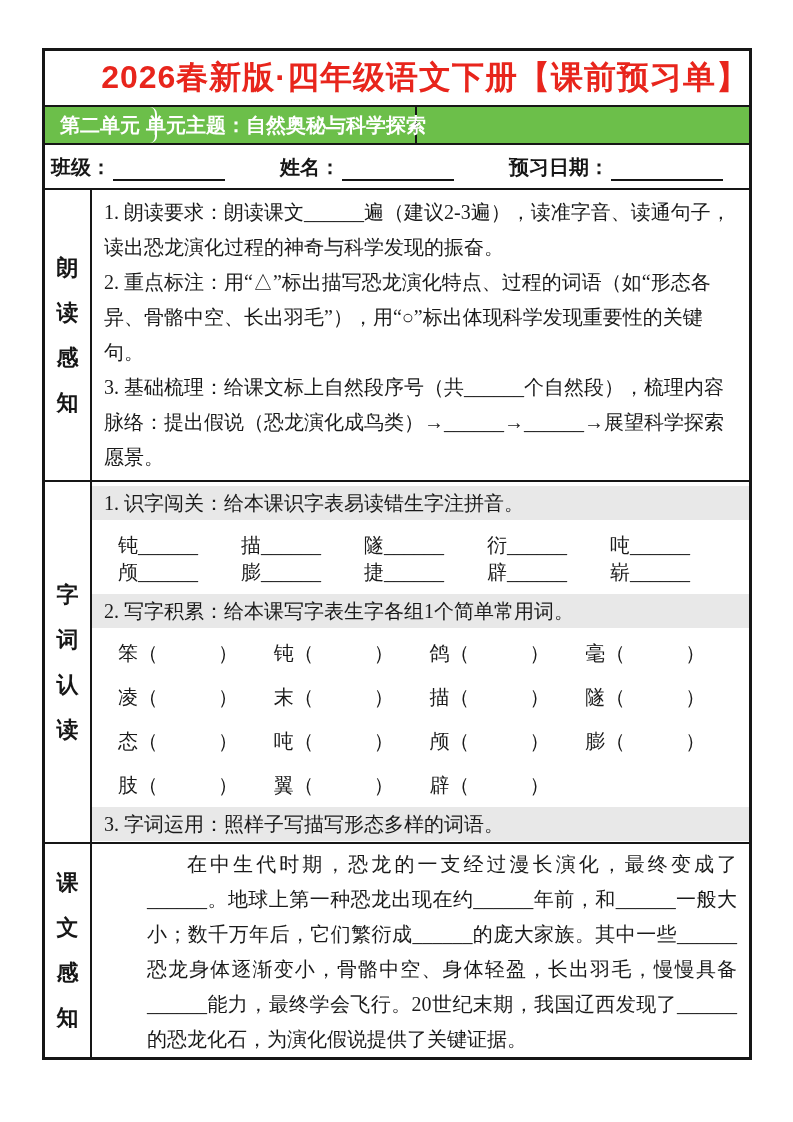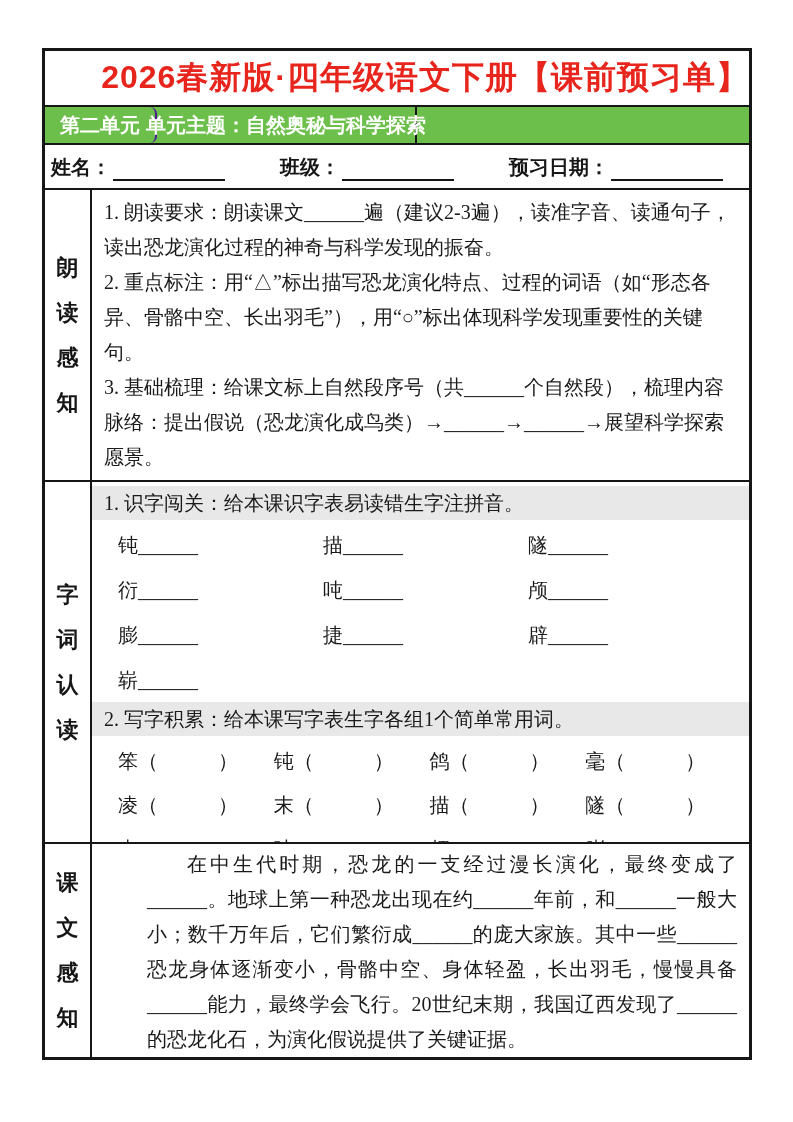--- a/index.html
+++ b/index.html
@@ -48,21 +48,21 @@
     color: #ffffff;
     font-weight: bold;
     font-size: 20px;
   }
   .unit-bar .cell {
     display: flex;
     align-items: center;
     justify-content: center;
     white-space: nowrap;
   }
-  .cell-unit { width: 112px; border-right: 2px solid #4c1d95; border-radius: 7px; }
+  .cell-unit { width: 112px; border-right: 2px solid #ffffff; border-radius: 7px; }
   .cell-theme { width: 260px; border-right: 2px solid #161616; }
   .cell-lesson { flex: 1; }
   
   .info-row {
     height: 45px;
     border-bottom: 2px solid #161616;
     display: flex;
     align-items: center;
     justify-content: space-between;
     font-weight: bold;
@@ -107,23 +107,22 @@
   .sec-1 p { line-height: 35px; margin: 0; }
   
   .band {
     background: #e8e8e8;
     padding: 3px 10px 3px 12px;
     margin-top: 4px;
     line-height: 28px;
   }
   .py-grid {
     display: grid;
-    grid-template-columns: repeat(3, 1fr);
+    grid-template-columns: repeat(5, 1fr);
     padding: 12px 16px 4px 26px;
-    row-gap: 18px;
     white-space: nowrap;
   }
   .wd-grid {
     display: grid;
     grid-template-columns: repeat(4, 1fr);
     padding: 12px 8px 4px 26px;
     row-gap: 17px;
     white-space: nowrap;
   }
   
@@ -140,25 +139,25 @@
       <span class="title-text">2026春新版·四年级语文下册【课前预习单】</span>
     </div>
 
     <div class="unit-bar">
       <div class="cell cell-unit">第二单元</div>
       <div class="cell cell-theme">单元主题：自然奥秘与科学探索</div>
     </div>
 
     <div class="info-row">
       <div class="info-group">
+        <span class="lbl">班级：</span>
+        <span class="blank-line"></span>
+      </div>
+      <div class="info-group">
         <span class="lbl">姓名：</span>
-        <span class="blank-line"></span>
-      </div>
-      <div class="info-group">
-        <span class="lbl">班级：</span>
         <span class="blank-line"></span>
       </div>
       <div class="info-group">
         <span class="lbl">预习日期：</span>
         <span class="blank-line"></span>
       </div>
     </div>
 
     <div class="body-rows">
 

